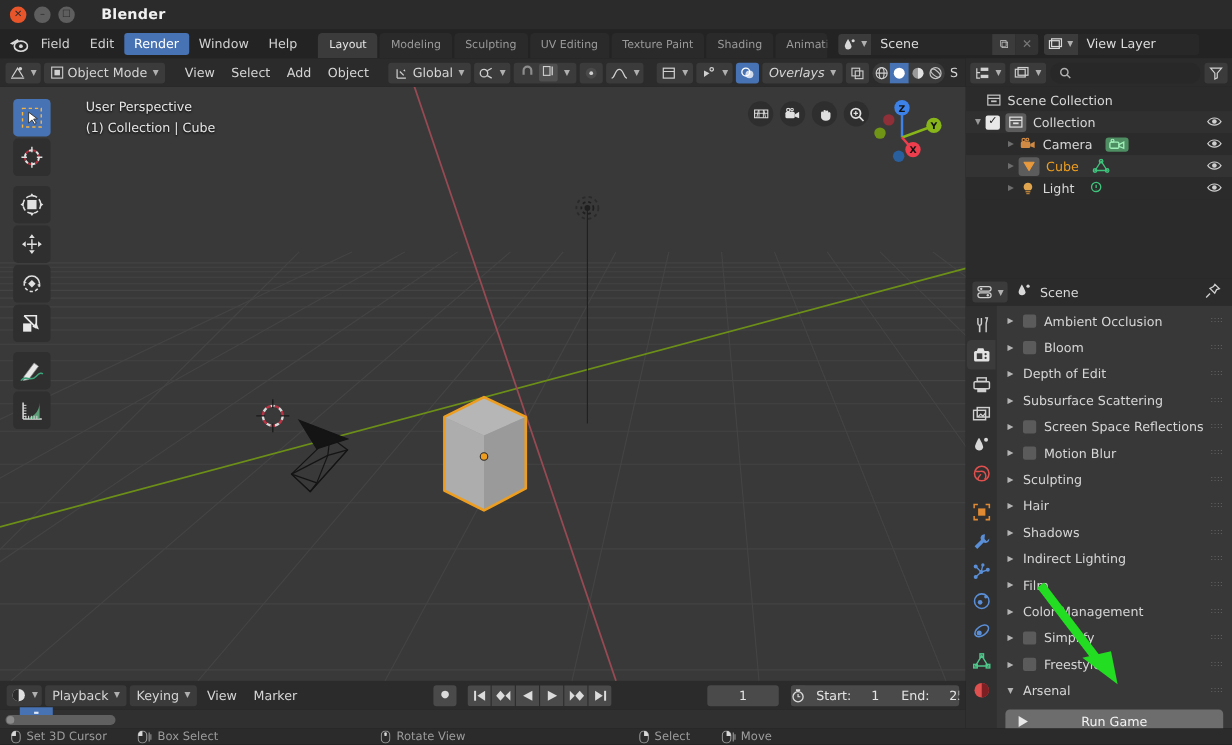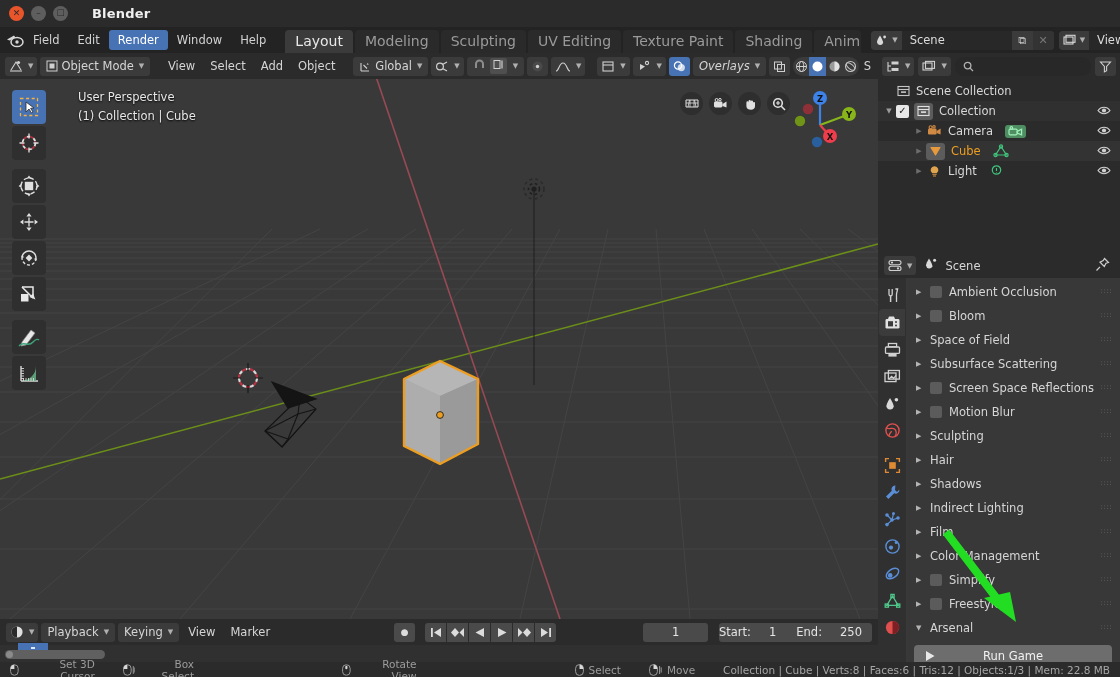--- a/index.html
+++ b/index.html
@@ -35,21 +35,21 @@
     background: #232323; display: flex; align-items: center; padding-left: 6px;
   }
   .blender-logo { width: 22px; height: 20px; display: flex; align-items: center; justify-content: center; }
   .menu-item {
     padding: 3px 9px; color: #d2d2d2; font-size: 11.5px; border-radius: 3px;
     white-space: nowrap; line-height: 14px;
   }
   .menu-item.active { background: #4772b3; color: #fff; }
   .wstabs { display: flex; align-items: flex-end; height: 26px; margin-left: 10px; }
   .wstab {
-    padding: 5px 10px 5px; font-size: 14px; color: #9a9a9a;
+    padding: 5px 10px 5px; font-size: 10px; color: #9a9a9a;
     background: #2a2a2a; margin-right: 2px; border-radius: 4px 4px 0 0;
     line-height: 13px; white-space: nowrap;
   }
   .wstab.active { background: #3b3b3b; color: #e8e8e8; }
   .topbar-right { display: flex; align-items: center; gap: 5px; margin-left: 8px; }
   .id-field {
     display: flex; align-items: center; height: 19px; background: #282828;
     border-radius: 3px; overflow: hidden;
   }
   .id-icon {
@@ -133,21 +133,21 @@
     background: #606060; border-radius: 5px;
   }
   .tl-scroll::before {
     content:''; position:absolute; left:1px; top:1px; width:7px; height:7px;
     background:#8a8a8a; border-radius:50%;
   }
   .frame-field {
     height: 19px; background: #4a4a4a; border-radius: 3px; display: flex;
     align-items: center; justify-content: center; font-size: 11.5px; color: #e4e4e4;
   }
-  .se-group { display: flex; align-items: center; height: 19px; background: #4a4a4a; border-radius: 3px; overflow: hidden; justify-content: flex-end; }
+  .se-group { display: flex; align-items: center; height: 19px; background: #4a4a4a; border-radius: 3px; overflow: hidden; }
   .se-cell { display: flex; align-items: center; gap: 18px; padding: 0 10px; height: 19px; font-size: 11.5px; color: #e4e4e4; }
   .se-div { width: 1px; height: 19px; background: #3b3b3b; }
   .tbtn {
     width: 21px; height: 19px; display: flex; align-items: center; justify-content: center;
     background: #4a4a4a;
   }
   .tbtn-grp { display: flex; gap: 1px; border-radius: 3px; overflow: hidden; }
 
   
   .outliner {
@@ -973,21 +973,21 @@
           <span class="grip">:::: </span>
         </div>
         <div class="panel-row">
           <span class="p-tri">▶</span>
           <span class="p-check"></span>
           <span>Bloom</span>
           <span class="grip">::::</span>
         </div>
         <div class="panel-row">
           <span class="p-tri">▶</span>
-          <span>Space of Field</span>
+          <span>Depth of Edit</span>
           <span class="grip">::::</span>
         </div>
         <div class="panel-row">
           <span class="p-tri">▶</span>
           <span>Subsurface Scattering</span>
           <span class="grip">::::</span>
         </div>
         <div class="panel-row">
           <span class="p-tri">▶</span>
           <span class="p-check"></span>
@@ -1097,16 +1097,15 @@
       <span>Select</span>
     </div>
     <div class="mouse-hint">
       <svg width="13" height="12" viewBox="0 0 13 12">
         <rect x=".6" y=".6" width="7.8" height="10.8" rx="3.8" fill="none" stroke="#9c9c9c" stroke-width="1"></rect>
         <path d="M8.4 5 A3.8 3.8 0 0 0 4.5 .6 V5 Z" fill="#d8d8d8"></path>
         <path d="M10.6 2 v8 M12.2 3.4 v5.2" stroke="#9c9c9c" stroke-width="1"></path>
       </svg>
       <span>Move</span>
     </div>
-    <div class="status-right">Collection | Cube | Verts:8 | Faces:6 | Tris:12 | Objects:1/3 | Mem: 22.8 MB</div>
   </div>
 
 </div>
 
 </body></html>

